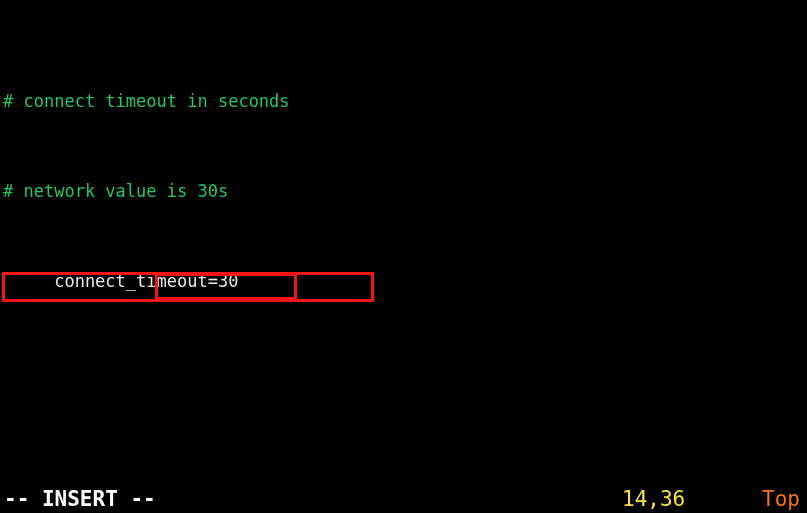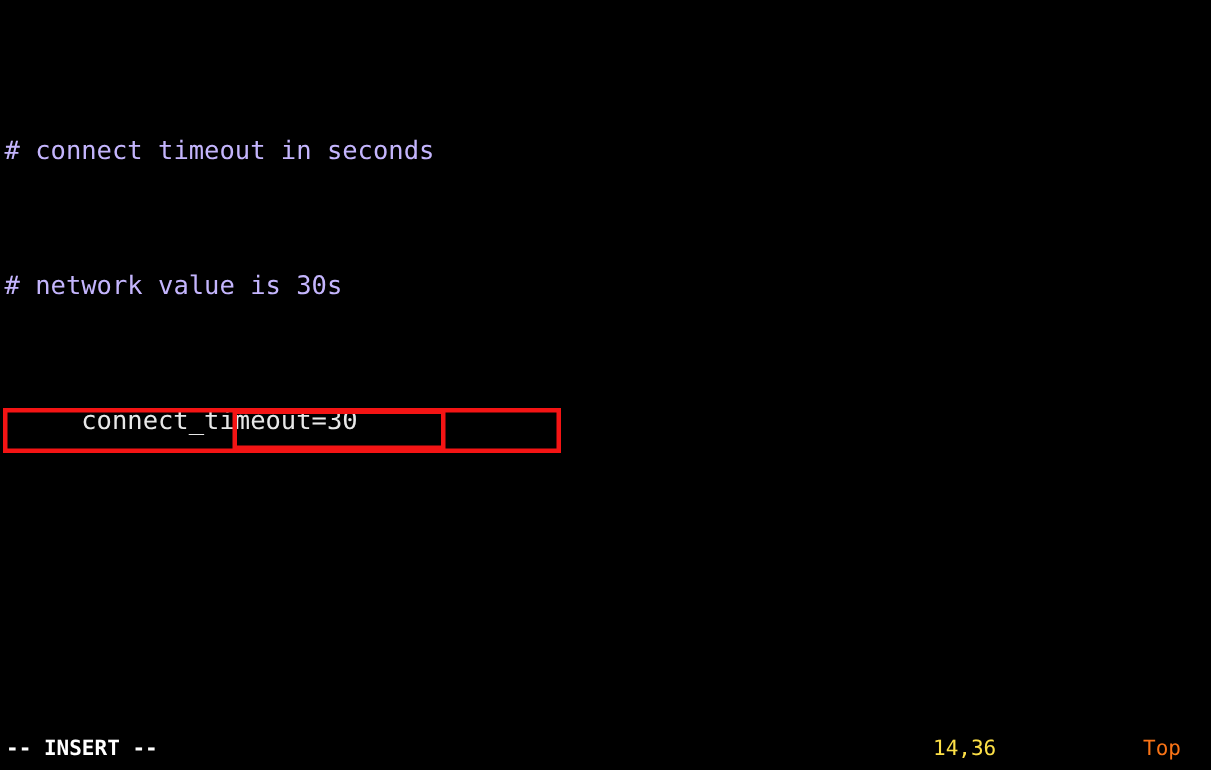--- a/index.html
+++ b/index.html
@@ -10,34 +10,34 @@
   #terminal{
     position:absolute;left:0;top:0;width:807px;height:513px;
     background:#000;
   }
   .lines{
     position:absolute;left:3px;top:-4px;
     font-size:17px;line-height:30px;
     white-space:pre;
   }
   .line{height:30px;white-space:pre;}
-  .comment{color:#c4b5fd;}
+  .comment{color:#22c55e;}
   .code{color:#e8e8e8;text-align:center;}
   .blank{height:30px;}
   
   .anno{
     position:absolute;border:3px solid #f41414;
     box-sizing:border-box;pointer-events:none;
   }
   #anno-outer{left:2px;top:272px;width:372px;height:30px;}
   #anno-inner{left:155px;top:273px;width:142px;height:27px;}
   
   .status{
     position:absolute;left:0;bottom:0;width:807px;height:28px;
-    font-size:14px;line-height:28px;
+    font-size:21px;line-height:28px;
   }
   .status .mode{
     position:absolute;left:4px;top:0;color:#ffffff;font-weight:bold;
     white-space:pre;
   }
   .status .pos{
     position:absolute;left:622px;top:0;color:#fde047;white-space:pre;
   }
   .status .scroll{
     position:absolute;left:762px;top:0;color:#f97316;white-space:pre;

